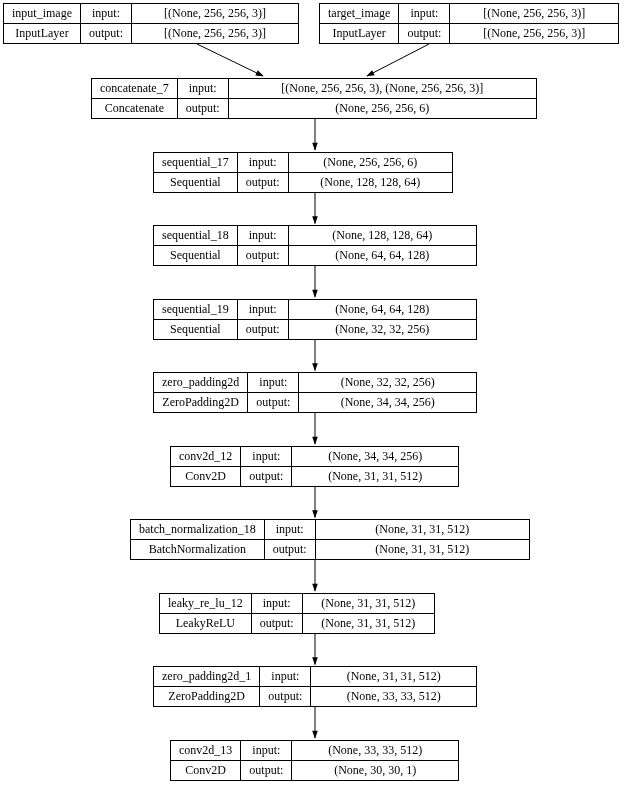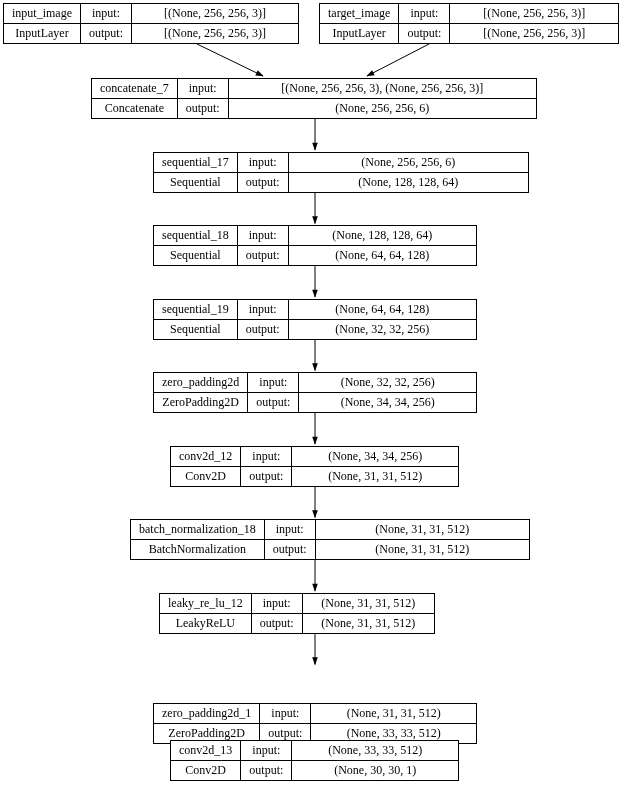--- a/index.html
+++ b/index.html
@@ -88,21 +88,21 @@
 
   <div class="node" style="left:91px; top:78px; width:446px;">
     <div class="cell c1 r1">concatenate_7</div>
     <div class="cell c2 r1">input:</div>
     <div class="cell r1">[(None, 256, 256, 3), (None, 256, 256, 3)]</div>
     <div class="cell c1">Concatenate</div>
     <div class="cell c2">output:</div>
     <div class="cell">(None, 256, 256, 6)</div>
   </div>
 
-  <div class="node" style="left:153px; top:151.5px; width:376px;">
+  <div class="node" style="left:153px; top:151.5px; width:300px;">
     <div class="cell c1 r1">sequential_17</div>
     <div class="cell c2 r1">input:</div>
     <div class="cell r1">(None, 256, 256, 6)</div>
     <div class="cell c1">Sequential</div>
     <div class="cell c2">output:</div>
     <div class="cell">(None, 128, 128, 64)</div>
   </div>
 
   <div class="node" style="left:153px; top:225px; width:324px;">
     <div class="cell c1 r1">sequential_18</div>
@@ -151,21 +151,21 @@
 
   <div class="node" style="left:159px; top:592.5px; width:276px;">
     <div class="cell c1 r1">leaky_re_lu_12</div>
     <div class="cell c2 r1">input:</div>
     <div class="cell r1">(None, 31, 31, 512)</div>
     <div class="cell c1">LeakyReLU</div>
     <div class="cell c2">output:</div>
     <div class="cell">(None, 31, 31, 512)</div>
   </div>
 
-  <div class="node" style="left:153px; top:666px; width:324px;margin-top:37px;">
+  <div class="node" style="left:153px; top:666px; width:324px;">
     <div class="cell c1 r1">zero_padding2d_1</div>
     <div class="cell c2 r1">input:</div>
     <div class="cell r1">(None, 31, 31, 512)</div>
     <div class="cell c1">ZeroPadding2D</div>
     <div class="cell c2">output:</div>
     <div class="cell">(None, 33, 33, 512)</div>
   </div>
 
   <div class="node" style="left:170px; top:739.5px; width:289px;">
     <div class="cell c1 r1">conv2d_13</div>

